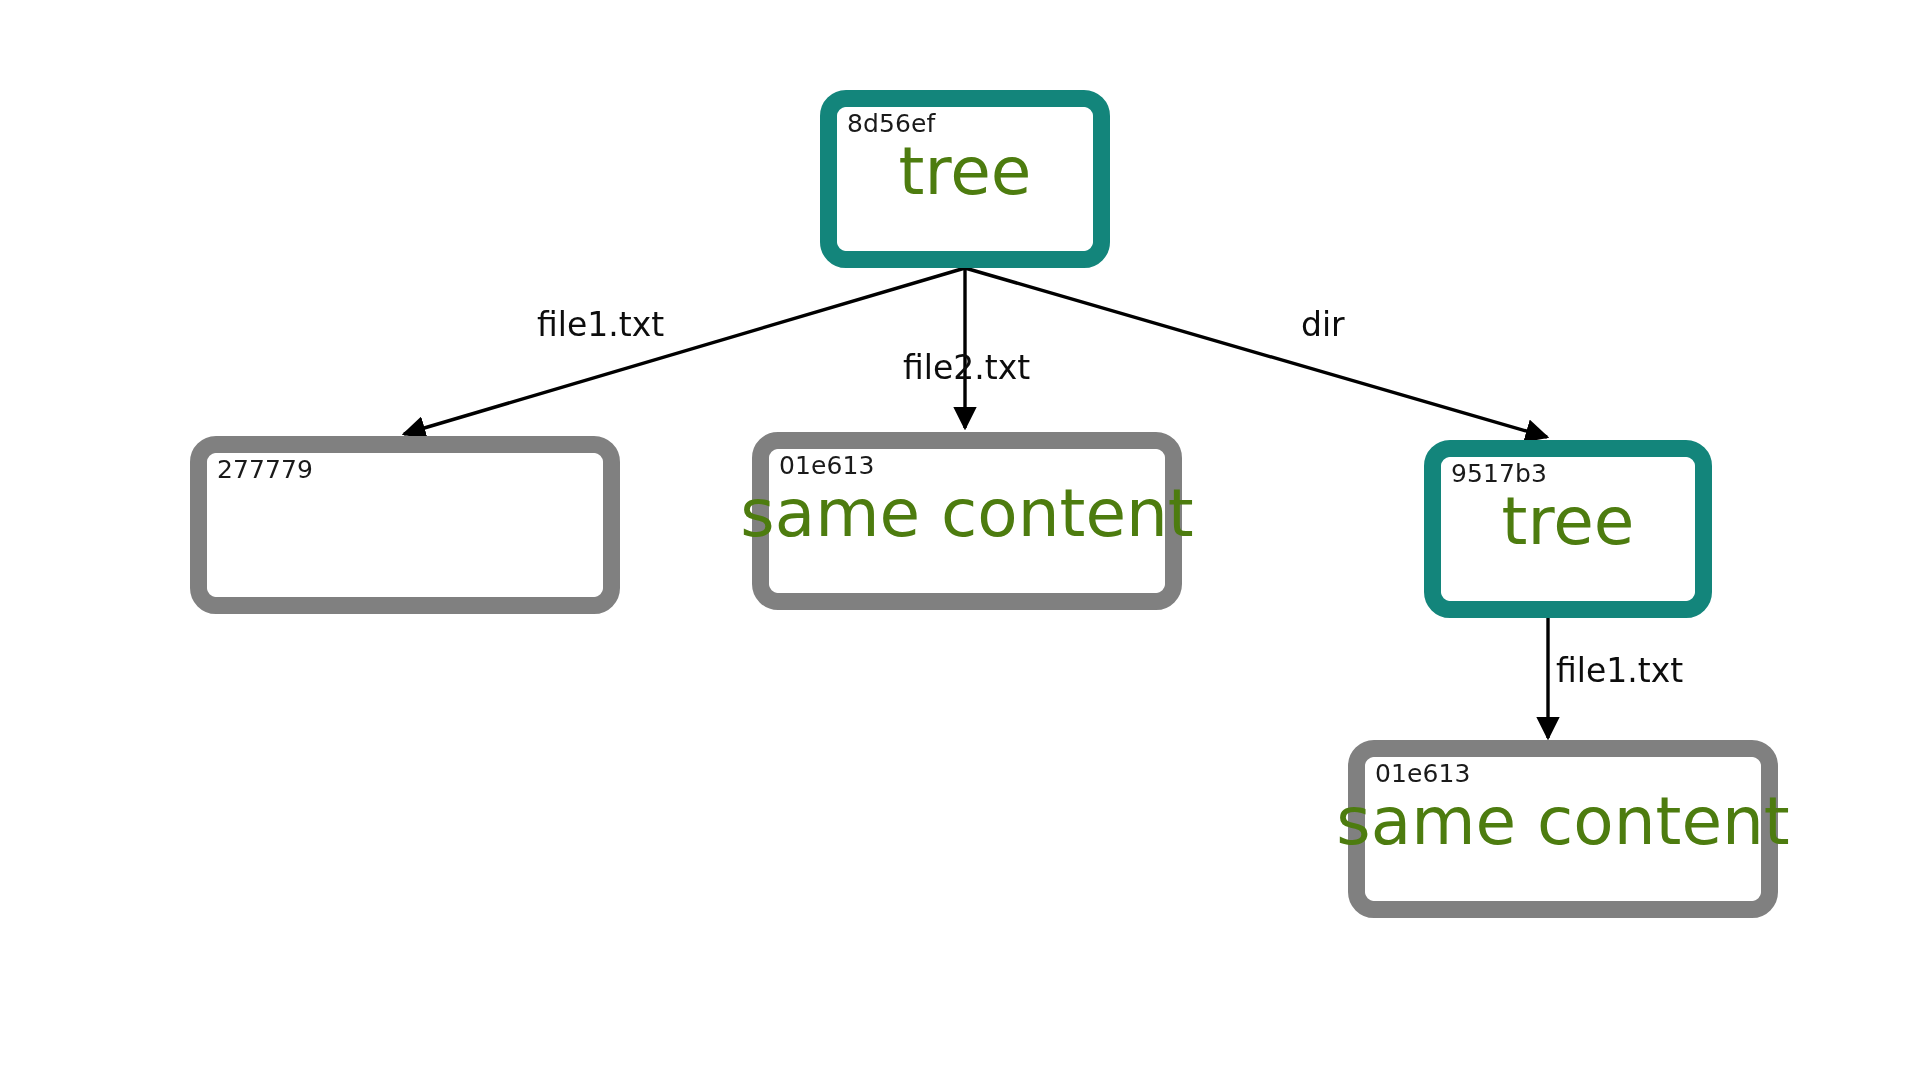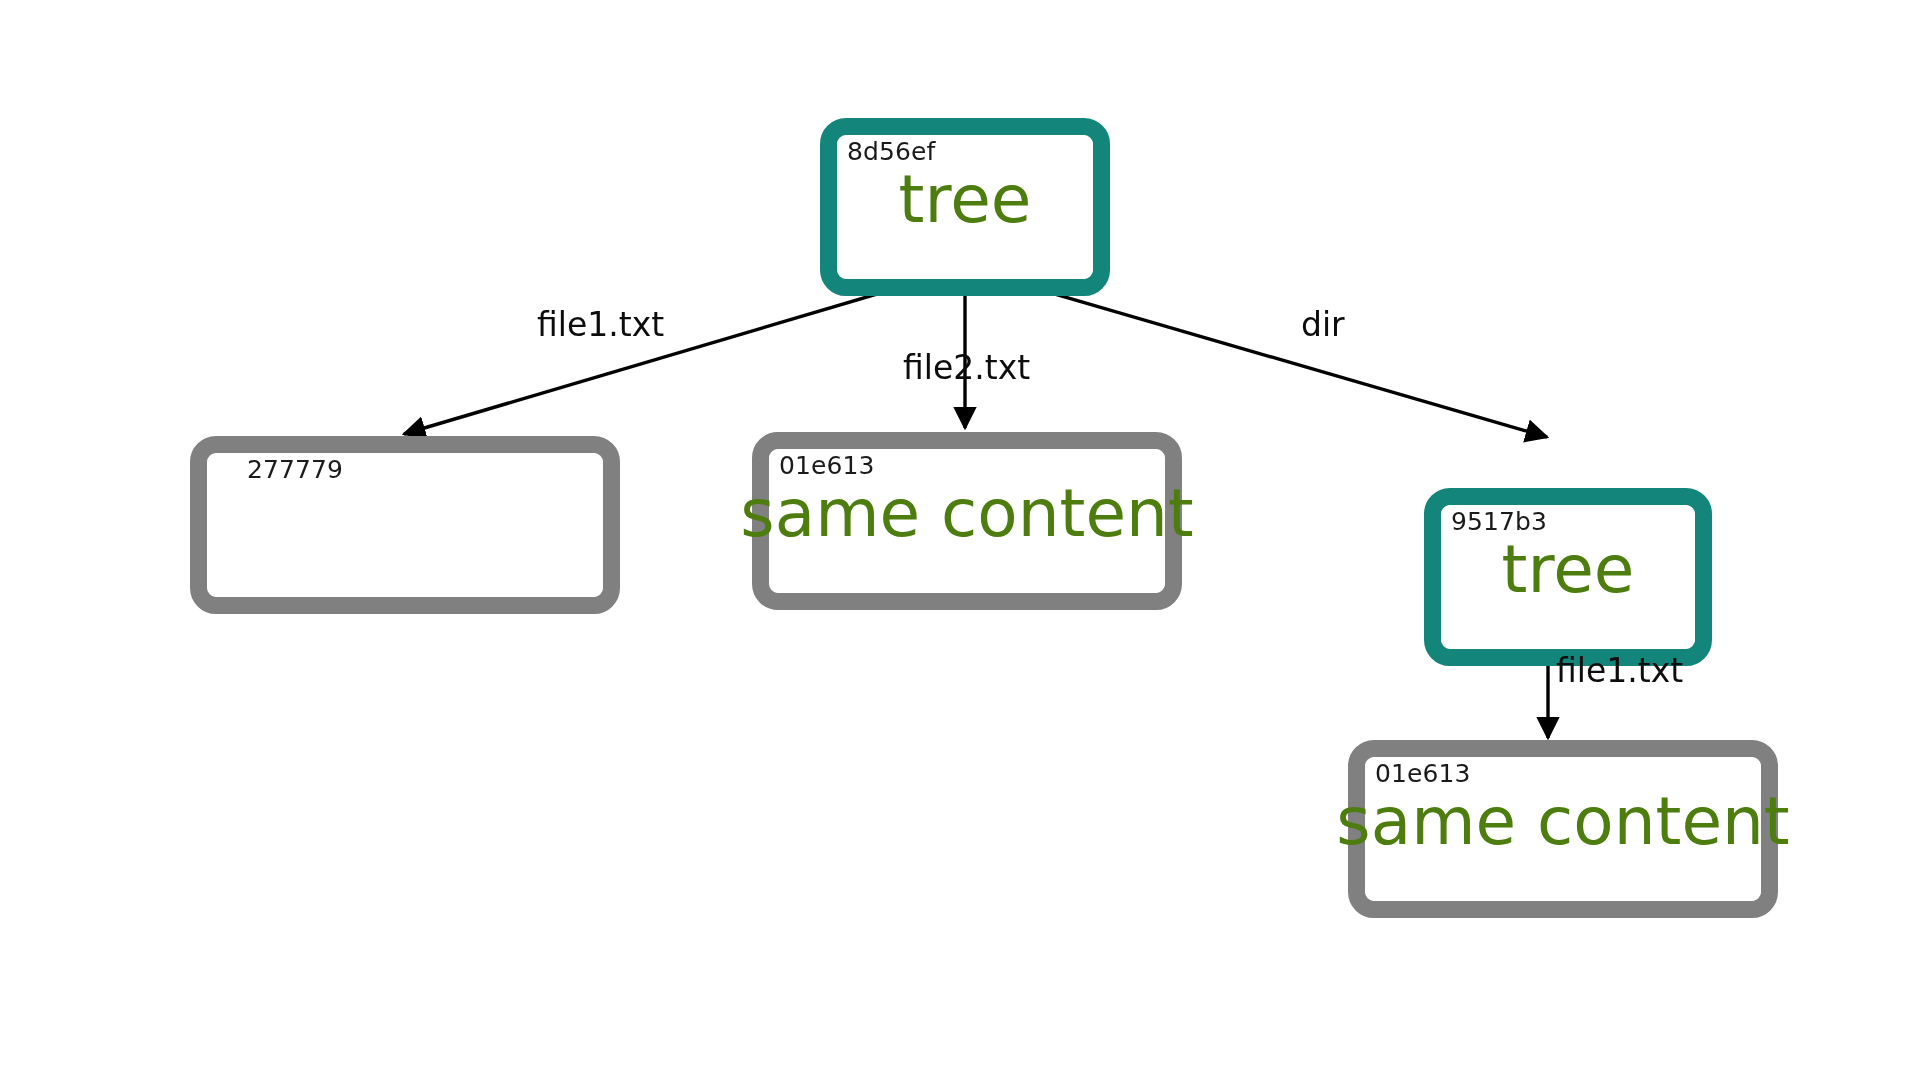--- a/index.html
+++ b/index.html
@@ -100,41 +100,41 @@
 
     <line x1="965" y1="268" x2="404" y2="434" stroke="#000000" stroke-width="3.4" marker-end="url(#arrowhead)"></line>
 
     <line x1="965" y1="268" x2="965" y2="428" stroke="#000000" stroke-width="3.4" marker-end="url(#arrowhead)"></line>
 
     <line x1="965" y1="268" x2="1547" y2="437" stroke="#000000" stroke-width="3.4" marker-end="url(#arrowhead)"></line>
 
     <line x1="1548" y1="617" x2="1548" y2="738" stroke="#000000" stroke-width="3.4" marker-end="url(#arrowhead)"></line>
   </svg>
 
-  <div class="node tree-node" style="left:820px; top:90px; width:290px; height:178px;margin-top:28px;">
+  <div class="node tree-node" style="left:820px; top:90px; width:290px; height:178px;">
     <div class="node-inner">
       <div class="node-hash">8d56ef</div>
       <div class="node-label">tree</div>
     </div>
   </div>
 
-  <div class="node blob-node" style="left:190px; top:436px; width:430px; height:178px;padding-left:30px;">
+  <div class="node blob-node" style="left:190px; top:436px; width:430px; height:178px;">
     <div class="node-inner">
       <div class="node-hash">277779</div>
     </div>
   </div>
 
   <div class="node blob-node" style="left:752px; top:432px; width:430px; height:178px;">
     <div class="node-inner">
       <div class="node-hash">01e613</div>
       <div class="node-label">same content</div>
     </div>
   </div>
 
-  <div class="node tree-node" style="left:1424px; top:440px; width:288px; height:178px;margin-top:48px;">
+  <div class="node tree-node" style="left:1424px; top:440px; width:288px; height:178px;">
     <div class="node-inner">
       <div class="node-hash">9517b3</div>
       <div class="node-label">tree</div>
     </div>
   </div>
 
   <div class="node blob-node" style="left:1348px; top:740px; width:430px; height:178px;">
     <div class="node-inner">
       <div class="node-hash">01e613</div>
       <div class="node-label">same content</div>

